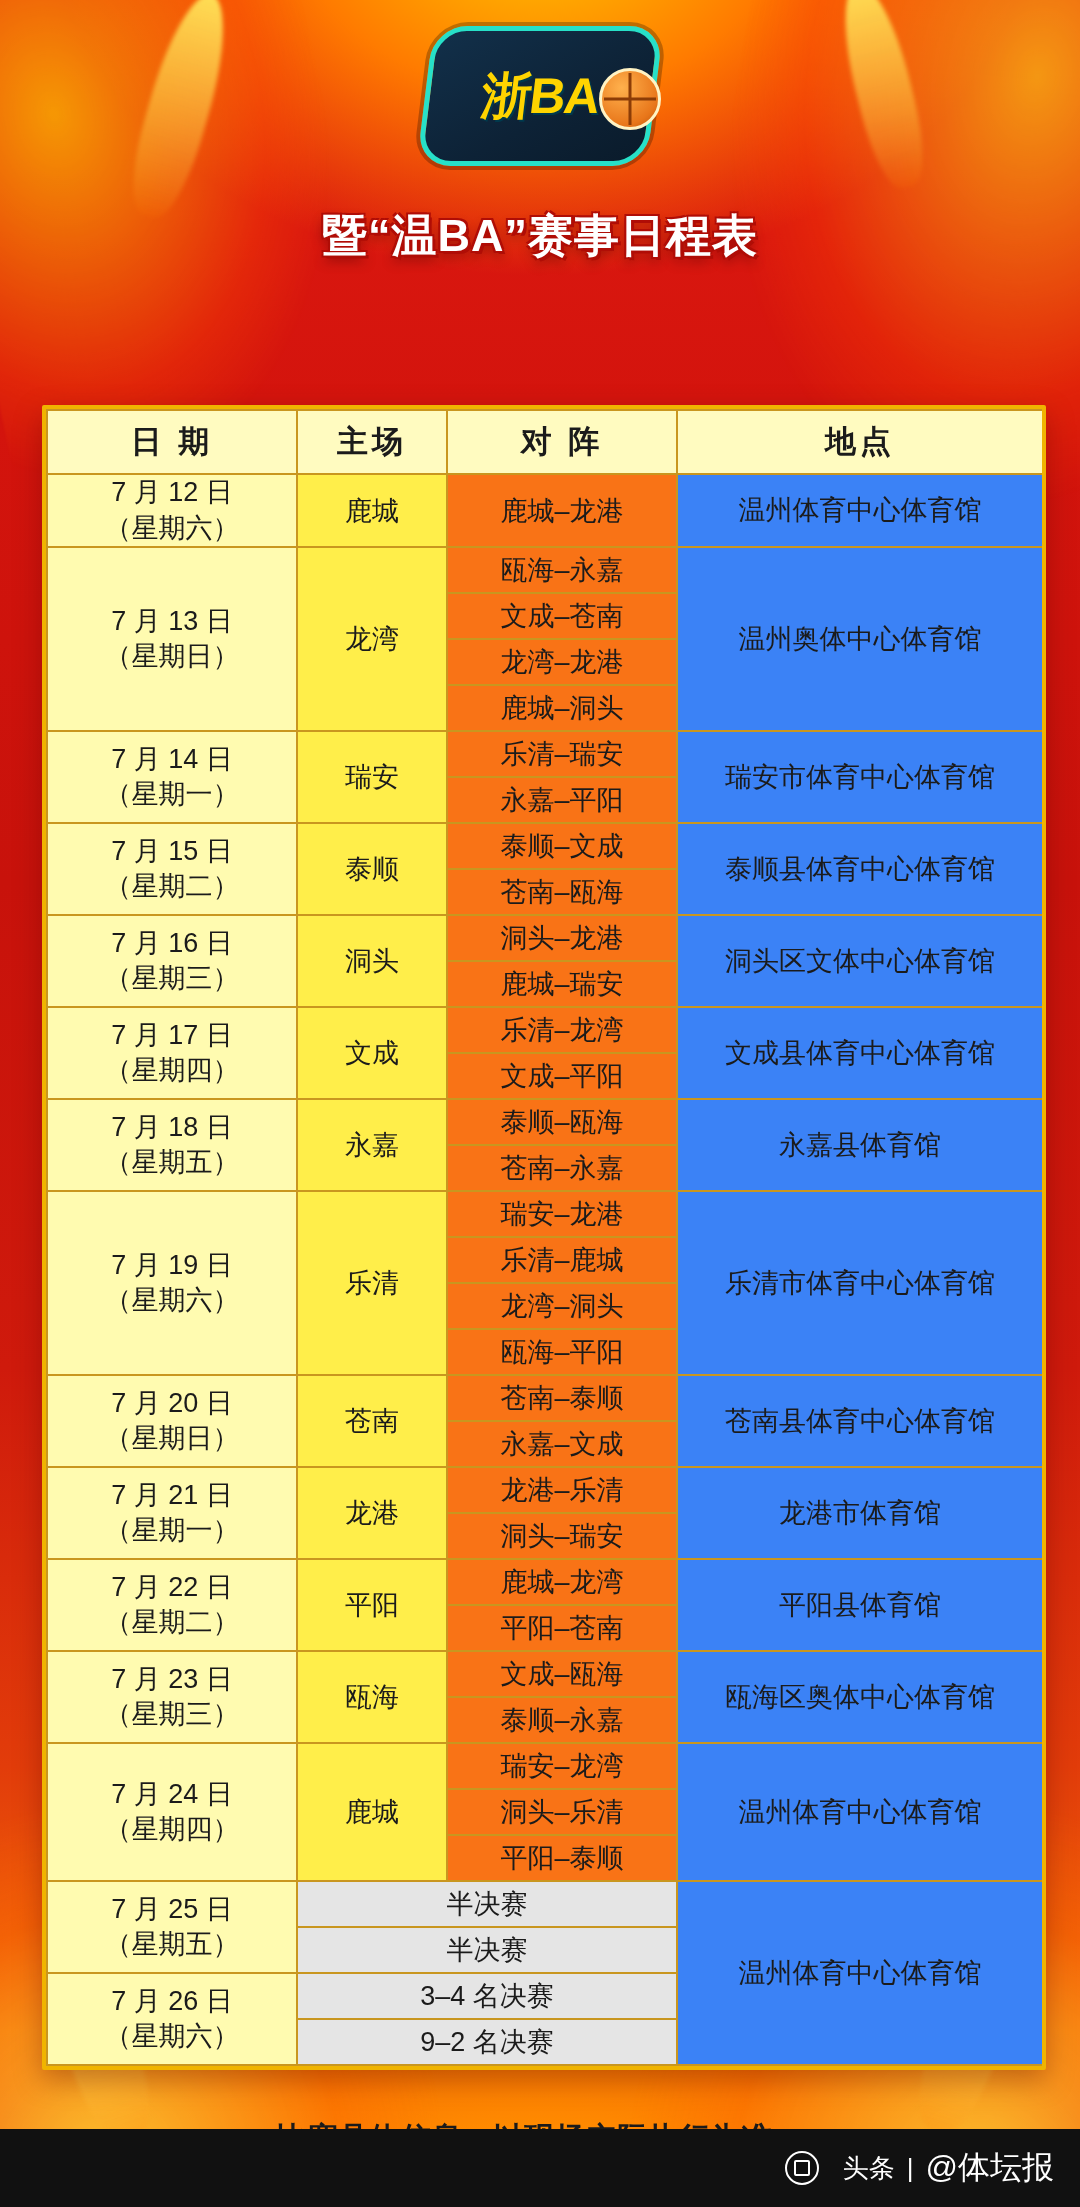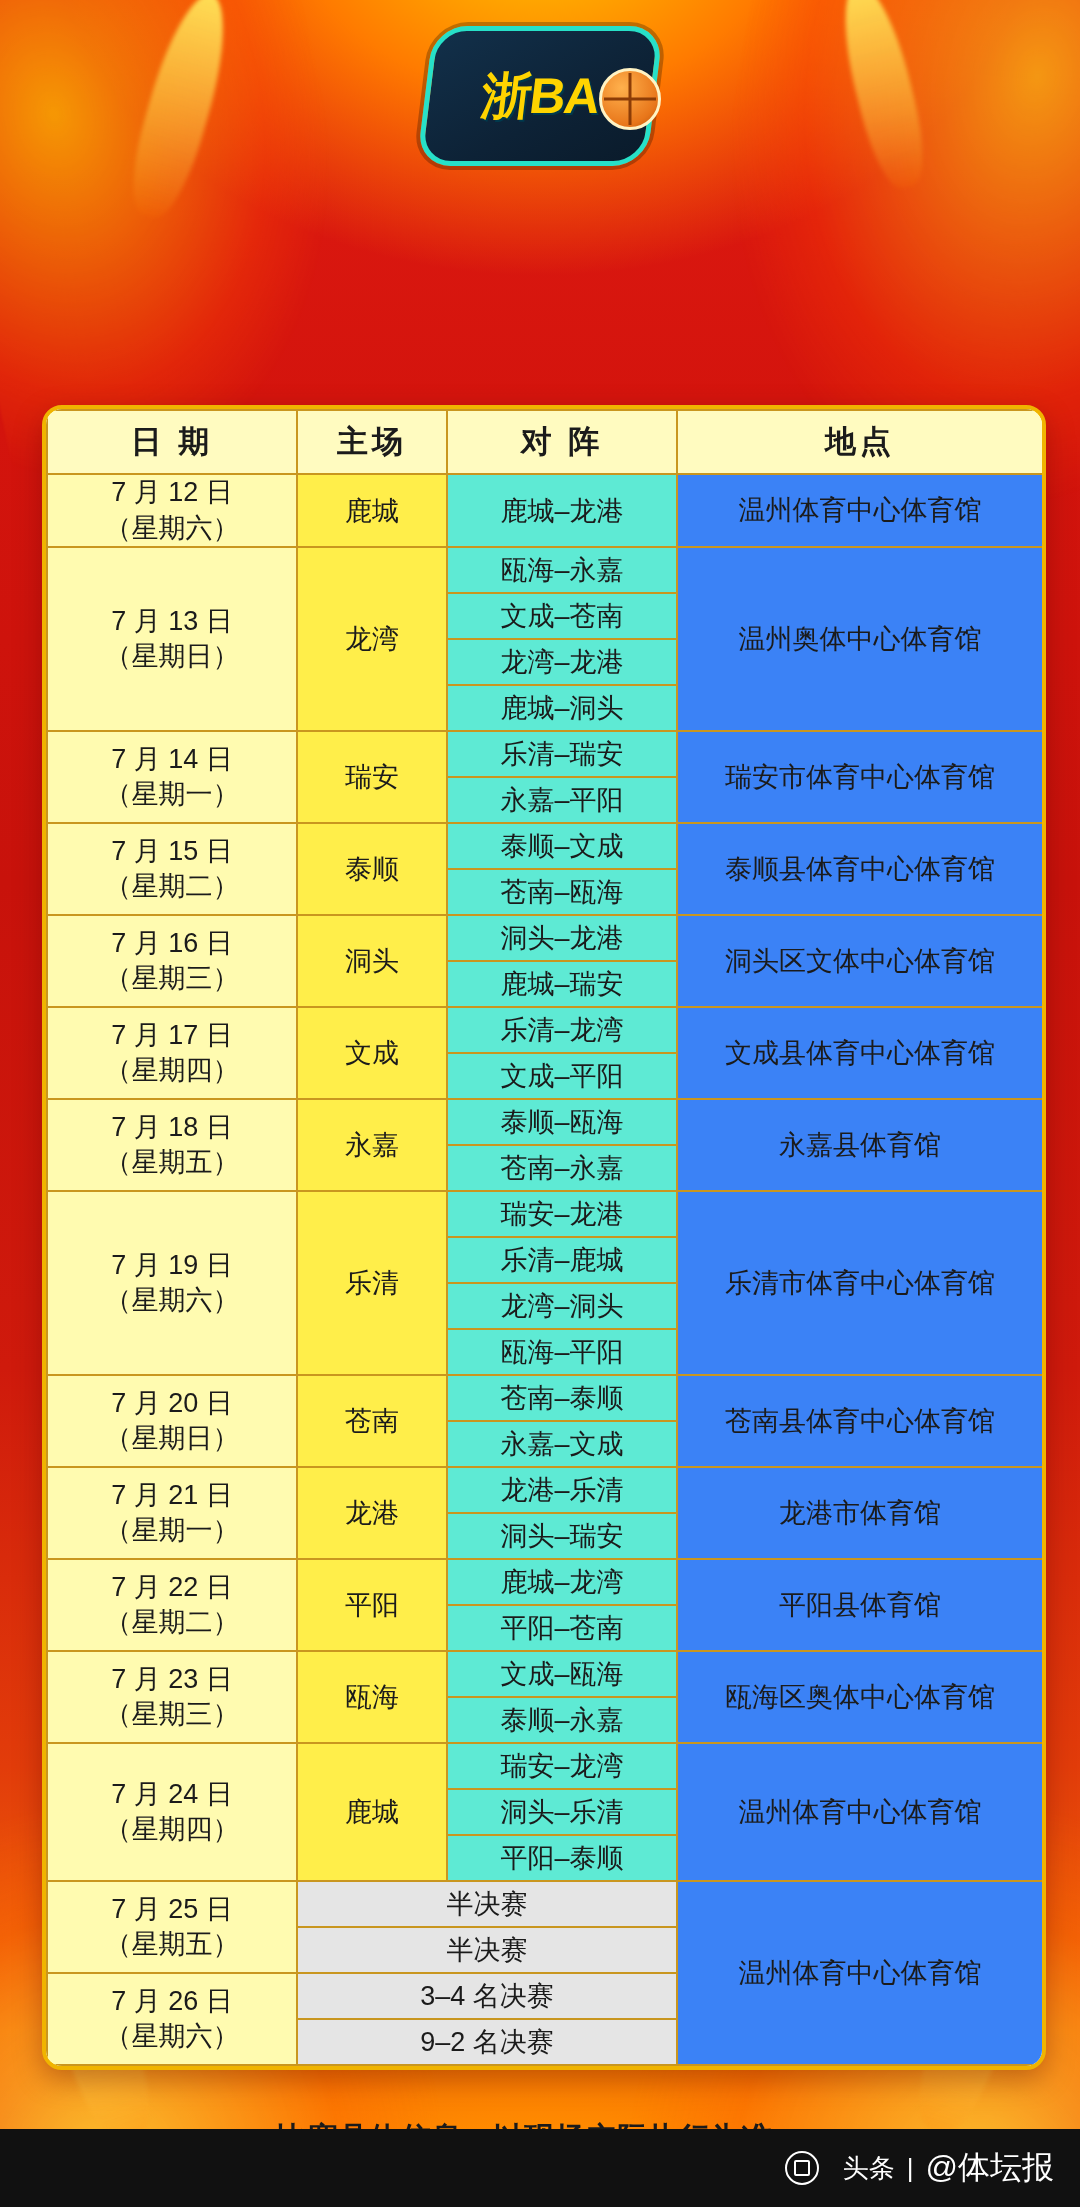--- a/index.html
+++ b/index.html
@@ -125,21 +125,21 @@
   }
 
   
   .card {
     position: absolute;
     top: 405px;
     left: 42px;
     width: 996px;
     background: #fff8a8;
     border: 4px solid #f0b400;
-    border-radius: 20px;
+    border-radius: 2px;
     padding: 0;
     box-shadow: 0 10px 28px rgba(90,0,0,.35);
     overflow: hidden;
   }
   table.sched {
     width: 100%;
     border-collapse: collapse;
     table-layout: fixed;
     background: #fffbc0;
   }
@@ -169,21 +169,21 @@
     padding: 8px 0;
     font-size: 27px;
     margin-left: 42px;
   }
   td.home-cell {
     background: #ffee4a;
     font-size: 29px;
     margin-top: 40px;
   }
   td.match-cell {
-    background: #5eead4;
+    background: #f97316;
     height: 44px;
     font-size: 27px;
   }
   td.venue-cell {
     background: #3b82f6;
     font-size: 27px;
     line-height: 1.3;
     padding: 0 4px;
   }
   td.final-cell {
@@ -265,20 +265,21 @@
   <div class="streak" style="bottom:60px;left:60px;width:70px;height:240px;transform:rotate(-18deg);"></div>
   <div class="streak" style="bottom:70px;right:70px;width:70px;height:250px;transform:rotate(18deg);"></div>
 
   <div class="logo-wrap">
     <div class="logo-badge"></div>
     <div class="logo-text">浙BA</div>
     <div class="logo-ball"></div>
   </div>
 
   <div class="title-block">
+    <div class="title-line">暨“温BA”赛事日程表</div>
   </div>
 
   <div class="card">
     <table class="sched">
       <colgroup>
         <col class="c-date">
           <col class="c-home">
           <col class="c-match">
           <col class="c-venue">
       </colgroup>

